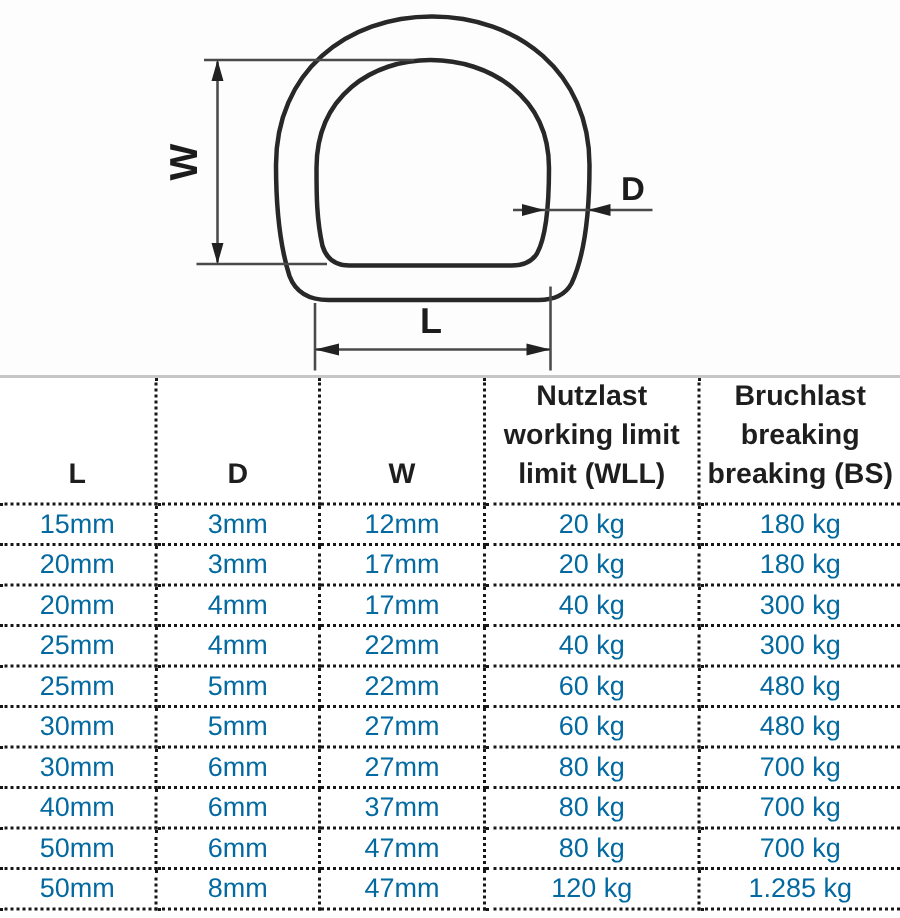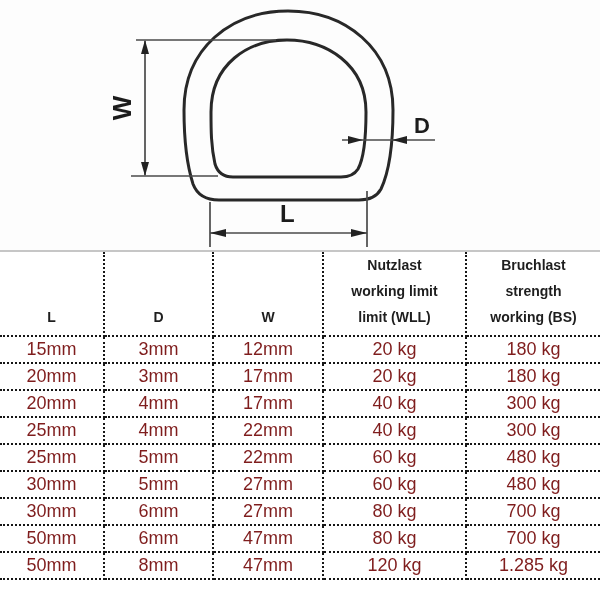--- a/index.html
+++ b/index.html
@@ -36,31 +36,31 @@
     border-bottom: 2px dotted #161616;
     text-align: center;
     overflow: hidden;
     white-space: nowrap;
   }
   .spec-table th:last-child, .spec-table td:last-child { border-right: none; }
   .spec-table thead th {
     height: 76px;
     vertical-align: bottom;
     font-weight: 700;
-    font-size: 14px;
+    font-size: 19px;
     color: #1e1e1e;
     padding: 0 0 5px 0;
     line-height: 26px;
   }
   .spec-table thead th .hline { display: block; }
   .spec-table tbody td {
     height: 25px;
     font-size: 18px;
     font-weight: 400;
-    color: #7f1d1d;
+    color: #0369a1;
     padding: 0;
   }
 </style>
 </head>
 <body>
 
 <div class="stage">
 
   <div class="diagram-wrap">
     <svg width="600" height="250" viewBox="0 0 600 250">
@@ -117,22 +117,22 @@
         <th>L</th>
         <th>D</th>
         <th>W</th>
         <th>
           <span class="hline">Nutzlast</span>
           <span class="hline">working limit</span>
           <span class="hline">limit (WLL)</span>
         </th>
         <th>
           <span class="hline">Bruchlast</span>
-          <span class="hline">strength</span>
-          <span class="hline">working (BS)</span>
+          <span class="hline">breaking</span>
+          <span class="hline">breaking (BS)</span>
         </th>
       </tr>
     </thead>
     <tbody>
       <tr>
         <td>15mm</td>
         <td>3mm</td>
         <td>12mm</td>
         <td>20 kg</td>
         <td>180 kg</td>
@@ -173,20 +173,27 @@
         <td>480 kg</td>
       </tr>
       <tr>
         <td>30mm</td>
         <td>6mm</td>
         <td>27mm</td>
         <td>80 kg</td>
         <td>700 kg</td>
       </tr>
       <tr>
+        <td>40mm</td>
+        <td>6mm</td>
+        <td>37mm</td>
+        <td>80 kg</td>
+        <td>700 kg</td>
+      </tr>
+      <tr>
         <td>50mm</td>
         <td>6mm</td>
         <td>47mm</td>
         <td>80 kg</td>
         <td>700 kg</td>
       </tr>
       <tr>
         <td>50mm</td>
         <td>8mm</td>
         <td>47mm</td>

